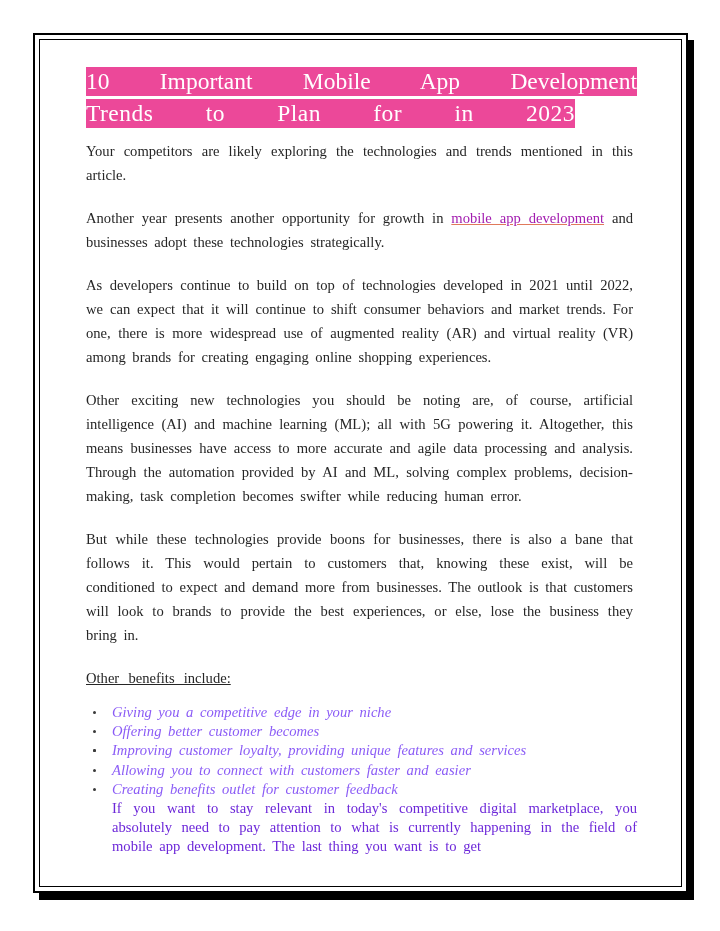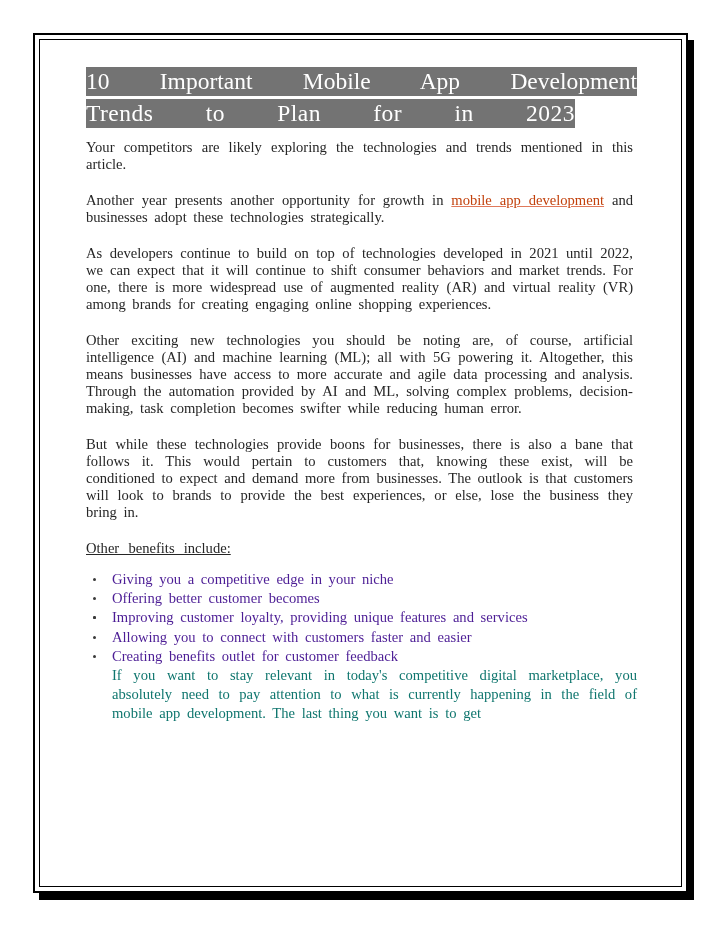--- a/index.html
+++ b/index.html
@@ -66,21 +66,21 @@
     line-height: 30px;
     color: #ffffff;
     text-align: justify;
     text-align-last: justify;
     margin: 0 0 11px 0;
     padding: 0;
     font-weight: normal;
     width: 100%;
   }
   .doc-title .hl {
-    background: #737373;
+    background: #ec4899;
     -webkit-box-decoration-break: clone;
     box-decoration-break: clone;
     padding: 1px 0 2px 0;
   }
   .title-line1 {
     display: block;
     text-align: justify;
     text-align-last: justify;
   }
   .title-line2 {
@@ -88,68 +88,69 @@
     text-align: center;
     padding-right: 62px;
     margin-top: 2px;
   }
   .title-line2 .hl { letter-spacing: 0.5px; word-spacing: 12px; }
   .title-line1 .hl { word-spacing: 1px; }
 
   
   p.body-par {
     font-size: 14.6px;
-    line-height: 17px;
+    line-height: 24px;
     color: #262626;
     text-align: justify;
     margin: 0 4px 19px 0;
     padding: 0;
     -webkit-hyphens: none;
     hyphens: none;
   }
   p.body-par.tight { margin-bottom: 0; }
   p.body-par.no-justify-last { text-align-last: left; }
 
   a.doc-link {
-    color: #c2410c;
+    color: #a21caf;
     text-decoration: underline;
     text-decoration-color: #e0795b;
   }
 
   
   ul.bullets {
     list-style: none;
     margin: 0;
     padding: 0;
   }
   ul.bullets li {
     position: relative;
     font-size: 14.6px;
     line-height: 19.2px;
-    color: #4c1d95;
+    color: #8b5cf6;
     padding-left: 26px;
     margin: 0;
     text-align: justify;
     text-align-last: left;
+    font-style: italic;
   }
   ul.bullets li .bullet-dot {
     position: absolute;
     left: 7px;
     top: 8px;
     width: 3px;
     height: 3px;
     background: #3a3a3a;
     border-radius: 50%;
   }
   .list-spacer { height: 13px; }
 
   p.tail-par {
     font-size: 14.6px;
     line-height: 19.2px;
-    color: #0f766e;
+    color: #6d28d9;
     text-align: justify;
     text-align-last: left;
     margin: 0;
     padding-left: 26px;
   }
 
   .w-wide  { word-spacing: 3.0px; }
   .w-wider { word-spacing: 5.5px; text-decoration: underline; }
 </style>
 </head>

